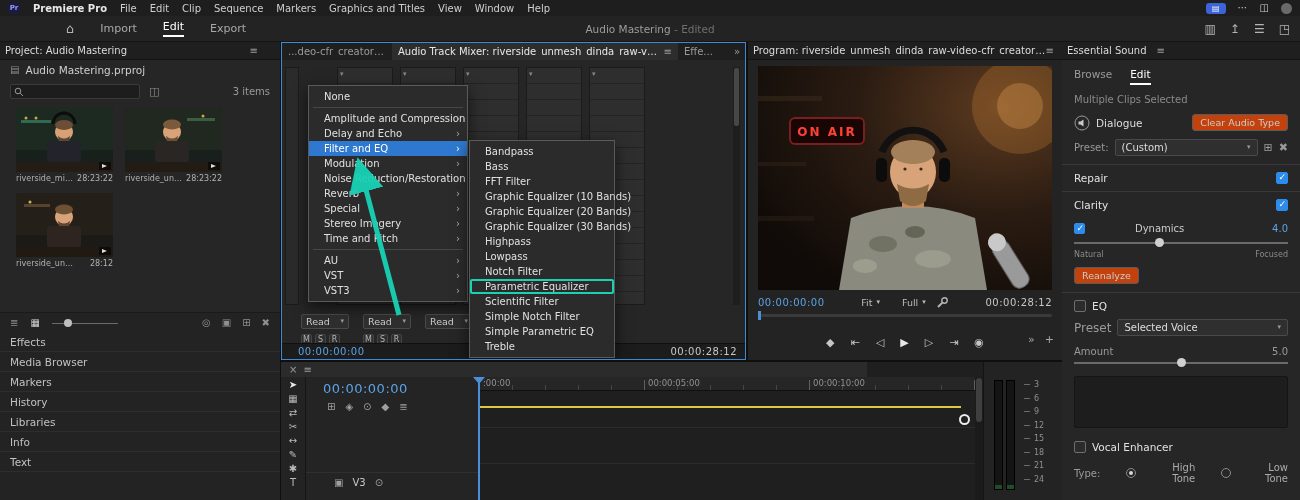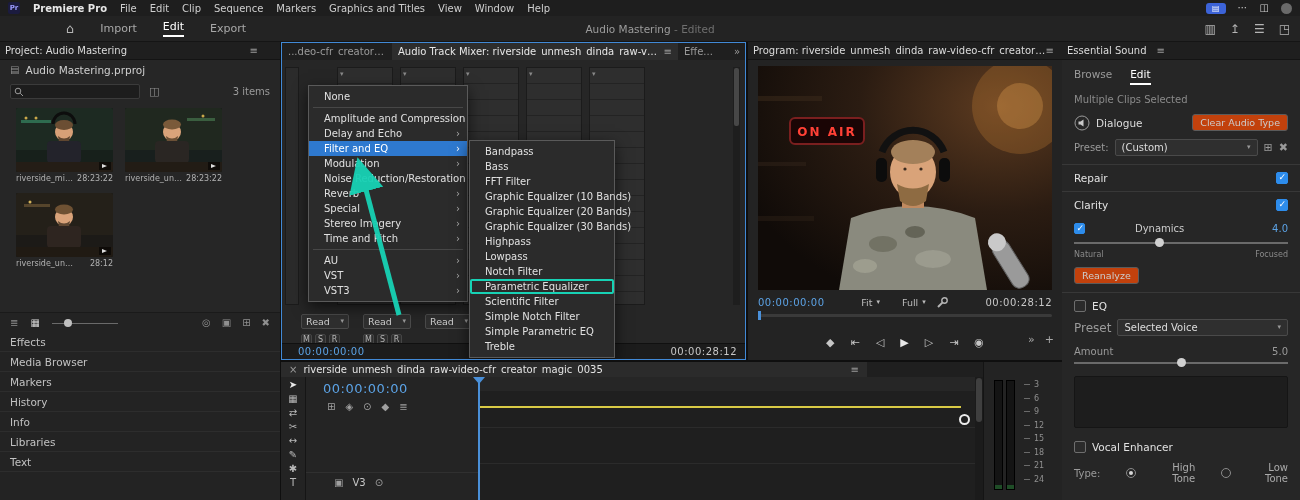--- a/index.html
+++ b/index.html
@@ -271,22 +271,22 @@
         <span class="glyph">✖</span>
       </span>
     </div>
   </div>
 
   <div class="panel" style="left:0;top:332px;width:280px;height:168px;background:#232323;">
     <div class="ltab"><span>Effects</span></div>
     <div class="ltab"><span>Media Browser</span></div>
     <div class="ltab"><span>Markers</span></div>
     <div class="ltab"><span>History</span></div>
+    <div class="ltab"><span>Libraries</span></div>
     <div class="ltab"><span>Info</span></div>
-    <div class="ltab"><span>Libraries</span></div>
     <div class="ltab"><span>Text</span></div>
   </div>
 
   <div class="panel mixer" style="left:281px;top:42px;width:465px;height:318px;">
     <div class="mix-tabs">
       <span class="mix-tab-left">...deo-cfr_creator_magic_0035</span>
       <span class="mix-tab-active">
         <span class="lbl">Audio Track Mixer: riverside_unmesh_dinda_raw-video-cfr_creator_magic_0035</span>
         <span class="burger">≡</span>
       </span>
@@ -560,21 +560,20 @@
           <span style="color:#aaaaaa;font-size:10px;">Low Tone</span>
         </div>
       </div>
     </div>
   </div>
 
   <div class="panel" style="left:281px;top:362px;width:702px;height:138px;">
     <div class="tl-tabbar">
       <span class="tl-tab">
         <span class="glyph" style="color:#9a9a9a;">×</span>
-        <span class="lbl">riverside_unmesh_dinda_raw-video-cfr_creator_magic_0035</span>
         <span class="burger">≡</span>
       </span>
     </div>
     <div class="tl-tools">
       <span class="glyph" style="color:#e8e8e8;">➤</span>
       <span class="glyph">▦</span>
       <span class="glyph">⇄</span>
       <span class="glyph">✂</span>
       <span class="glyph">↔</span>
       <span class="glyph">✎</span>
@@ -583,20 +582,25 @@
     </div>
     <div class="tl-hdrcol"></div>
     <span class="tl-tc">00:00:00:00</span>
     <div class="tl-icons">
       <span class="glyph">⊞</span>
       <span class="glyph">◈</span>
       <span class="glyph">⊙</span>
       <span class="glyph">◆</span>
       <span class="glyph">≣</span>
     </div>
+    <div class="tl-ruler">
+      <span class="tl-rlabel" style="left:4px;">:00:00</span>
+      <span class="tl-rlabel" style="left:169px;">00:00:05:00</span>
+      <span class="tl-rlabel" style="left:334px;">00:00:10:00</span>
+    </div>
     <div class="tl-tracks">
       <div class="tl-lane" style="top:36px;"></div>
       <div class="tl-lane" style="top:72px;"></div>
     </div>
     <div class="tl-yellow"></div>
     <div class="tl-ring"></div>
     <div class="tl-phflag"></div>
     <div class="tl-playhead"></div>
     <div class="tl-v3row">
       <span class="glyph">▣</span>

